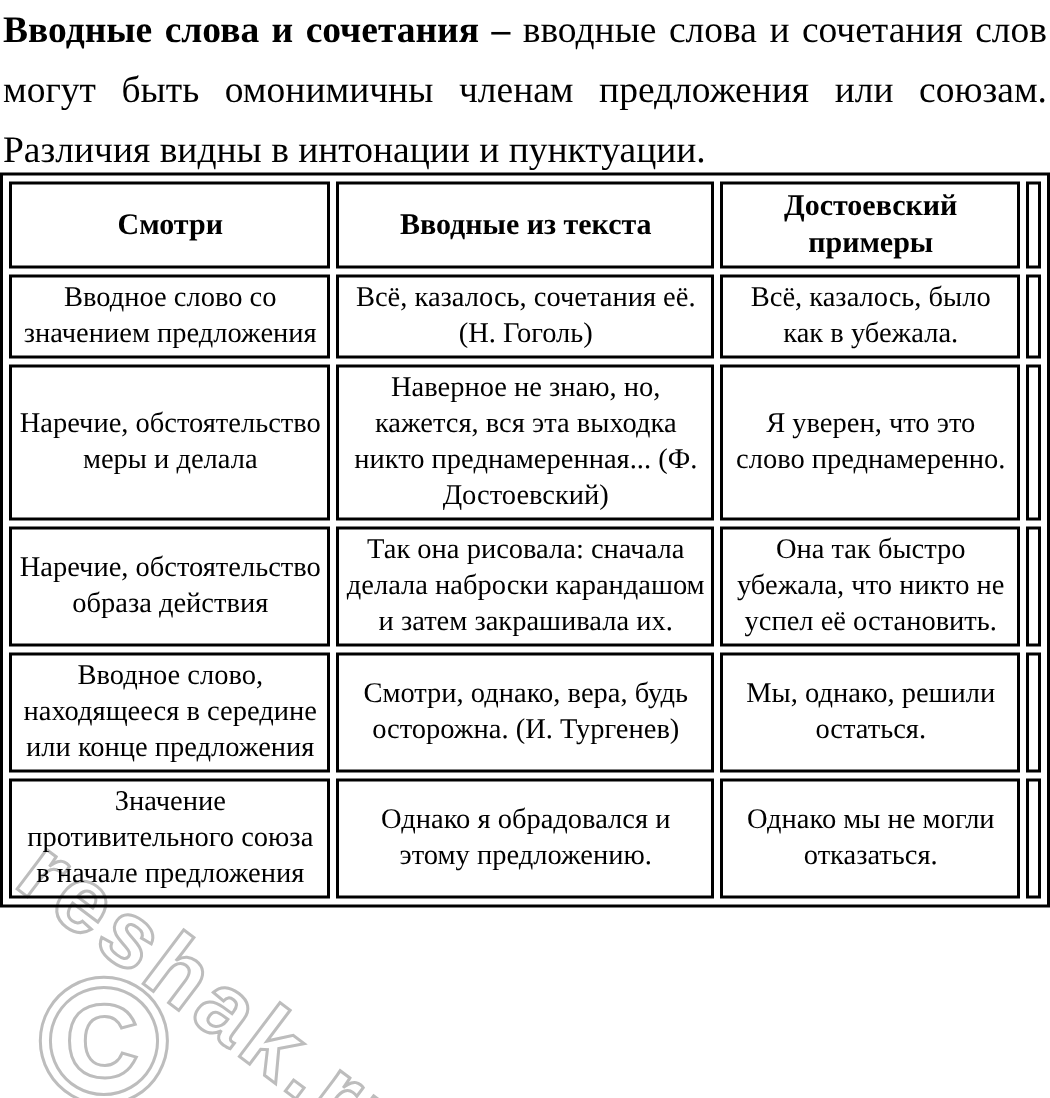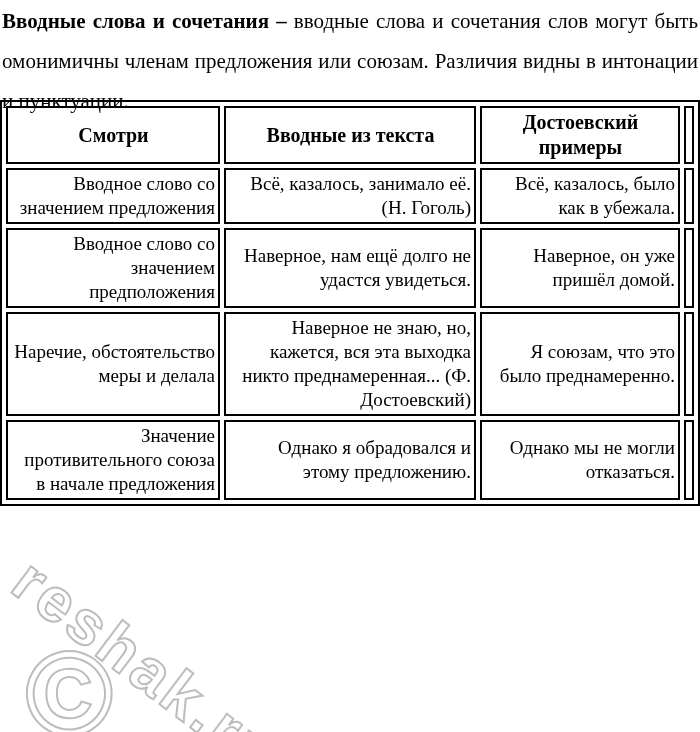--- a/index.html
+++ b/index.html
@@ -13,24 +13,24 @@
   .page {
     position: relative;
     width: 700px; height: 732px;
     overflow: hidden;
     background: #ffffff;
   }
   
   .intro {
     margin: 0;
     padding: 1px 2px 0 2px;
-    font-size: 21px;
+    font-size: 25px;
     line-height: 40px;
     text-align: justify;
-    height: 100px;
+    height: 115px;
     border-radius: 20px;
   }
   .intro b { font-weight: bold; }
 
   
   .wm {
     position: absolute;
     left: -20px; top: 535px;
     overflow: visible;
     pointer-events: none;
@@ -55,21 +55,21 @@
     vertical-align: middle;
     overflow: hidden;
     background: transparent;
   }
   table.grid th {
     font-size: 20px;
     font-weight: bold;
     text-align: center;
     line-height: 25px;
   }
-  table.grid td { text-align: right; }
+  table.grid td { text-align: center; }
   th.sliver, td.sliver { padding: 0; }
 
   tr.hrow  th { height: 54px; }
   tr.r0 td { height: 56px; }
   tr.r1 td { height: 72px; }
   tr.r2 td { height: 96px; }
   tr.r3 td { height: 72px; }
   tr.r4 td { height: 72px; }
   tr.r5 td { height: 74px; }
   tr.r6 td { height: 74px; }
@@ -99,34 +99,40 @@
       <tr class="hrow">
         <th>Смотри</th>
         <th>Вводные из текста</th>
         <th>Достоевский примеры</th>
         <th class="sliver"></th>
       </tr>
     </thead>
     <tbody>
       <tr class="r0">
         <td>Вводное слово со значением предложения</td>
-        <td>Всё, казалось, занимало её. (Н. Гоголь)</td>
+        <td>Всё, казалось, сочетания её. (Н. Гоголь)</td>
         <td>Всё, казалось, было как в убежала.</td>
-        <td class="sliver"></td>
-      </tr>
-      <tr class="r1">
-        <td>Вводное слово со значением предположения</td>
-        <td>Наверное, нам ещё долго не удастся увидеться.</td>
-        <td>Наверное, он уже пришёл домой.</td>
         <td class="sliver"></td>
       </tr>
       <tr class="r2">
         <td>Наречие, обстоятельство меры и делала</td>
         <td>Наверное не знаю, но, кажется, вся эта выходка никто преднамеренная... (Ф. Достоевский)</td>
-        <td>Я союзам, что это было преднамеренно.</td>
+        <td>Я уверен, что это слово преднамеренно.</td>
+        <td class="sliver"></td>
+      </tr>
+      <tr class="r4">
+        <td>Наречие, обстоятельство образа действия</td>
+        <td>Так она рисовала: сначала делала наброски карандашом и затем закрашивала их.</td>
+        <td>Она так быстро убежала, что никто не успел её остановить.</td>
+        <td class="sliver"></td>
+      </tr>
+      <tr class="r5">
+        <td>Вводное слово, находящееся в середине или конце предложения</td>
+        <td>Смотри, однако, вера, будь осторожна. (И. Тургенев)</td>
+        <td>Мы, однако, решили остаться.</td>
         <td class="sliver"></td>
       </tr>
       <tr class="r6">
         <td>Значение противительного союза в начале предложения</td>
         <td>Однако я обрадовался и этому предложению.</td>
         <td>Однако мы не могли отказаться.</td>
         <td class="sliver"></td>
       </tr>
     </tbody>
   </table>

